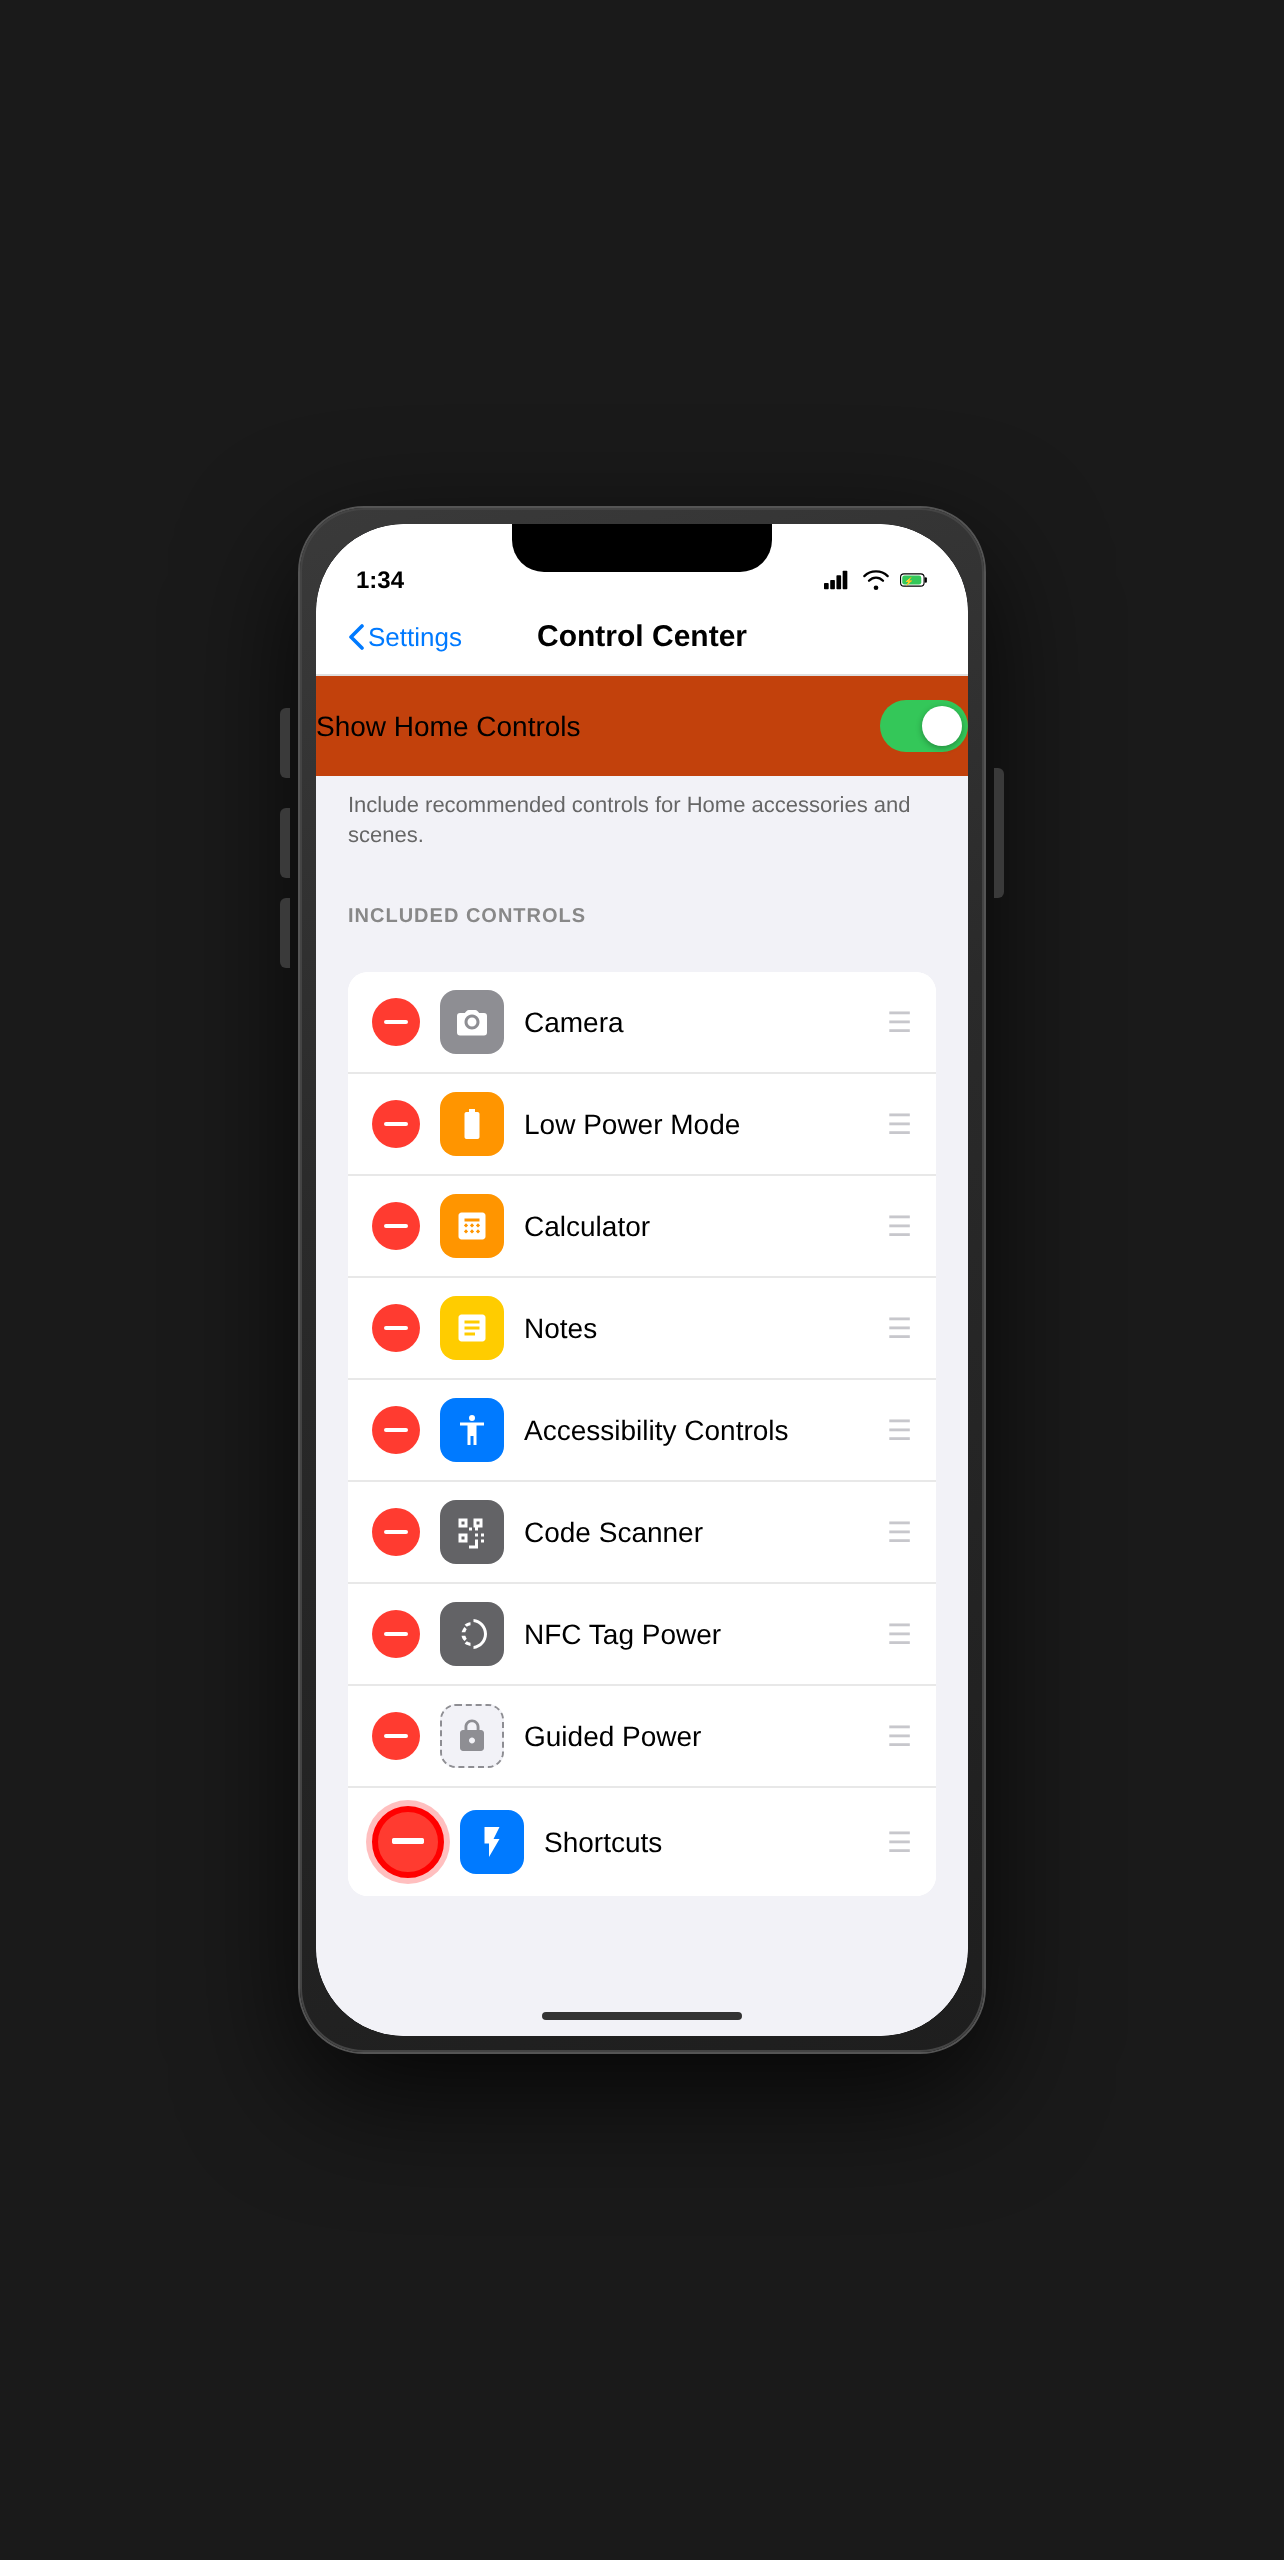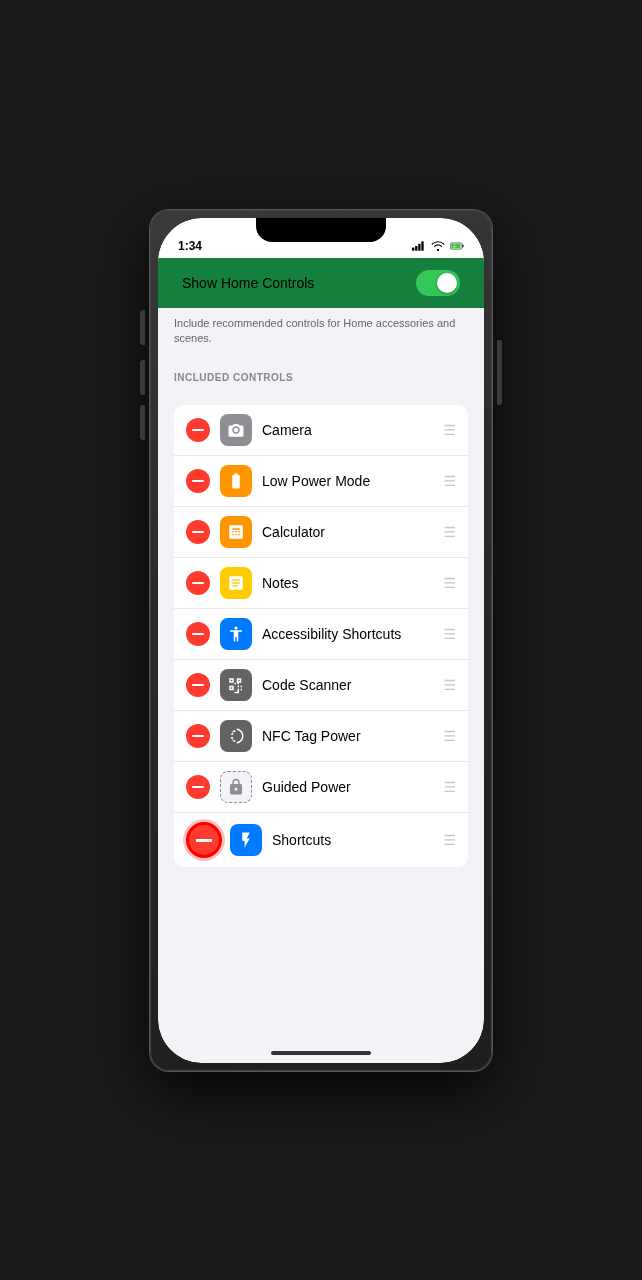--- a/index.html
+++ b/index.html
@@ -8,23 +8,23 @@
       background: #1a1a1a;
       display: flex;
       justify-content: center;
       align-items: center;
       min-height: 100vh;
       font-family: -apple-system, BlinkMacSystemFont, 'SF Pro Text', 'Helvetica Neue', sans-serif;
     }
 
     .phone-outer {
       width: 342px;
-      height: 861px;
+      height: 772px;
       background: linear-gradient(160deg, #3a3a3a 0%, #2a2a2a 40%, #1e1e1e 100%);
-      border-radius: 19px;
+      border-radius: 32px;
       padding: 8px;
       box-shadow: 0 0 0 1px #555, 0 20px 60px rgba(0,0,0,0.8), inset 0 0 0 1px #444;
       position: relative;
     }
 
     .phone-inner {
       width: 100%;
       height: 100%;
       background: #000;
       border-radius: 44px;
@@ -141,23 +141,23 @@
     .scroll-area {
       flex: 1;
       overflow-y: auto;
       background: #f2f2f7;
     }
 
     .scroll-area::-webkit-scrollbar { display: none; }
 
     
     .toggle-section {
-      background: #15803d;
+      background: #c2410c;
       margin: 0;
-      padding: 12px 24px;
+      padding: 12px 0;
       display: flex;
       align-items: center;
       justify-content: space-between;
     }
 
     .toggle-label {
       font-size: 14px;
       color: #000;
     }
 
@@ -342,20 +342,29 @@
 
           <svg viewBox="0 0 25 12">
             <rect x="0.5" y="0.5" width="21" height="11" rx="3" stroke="#000" stroke-width="1" fill="none"></rect>
             <rect x="22" y="3.5" width="2" height="5" rx="1" fill="#000"></rect>
             <rect x="2" y="2" width="17" height="8" rx="2" fill="#34c759"></rect>
             <text x="4" y="10" font-size="7" fill="#fff" font-weight="bold">⚡</text>
           </svg>
         </div>
       </div>
 
+      <div class="nav-bar">
+        <a class="nav-back">
+          <svg width="8" height="13" viewBox="0 0 8 13">
+            <path d="M7 1L1.5 6.5L7 12" stroke="#007aff" stroke-width="1.8" fill="none" stroke-linecap="round" stroke-linejoin="round"></path>
+          </svg>
+          <span>Settings</span>
+        </a>
+        <span class="nav-title">Control Center</span>
+      </div>
 
       <div class="scroll-area">
 
         <div class="toggle-section">
           <span class="toggle-label">Show Home Controls</span>
           <div class="toggle">
             <div class="toggle-knob"></div>
           </div>
         </div>
         <div class="toggle-description">Include recommended controls for Home accessories and scenes.</div>
@@ -408,21 +417,21 @@
             <span class="drag-handle">☰</span>
           </div>
 
           <div class="list-item">
             <div class="remove-btn"></div>
             <div class="app-icon icon-blue">
               <svg viewBox="0 0 24 24" fill="white">
                   <path d="M12 2a2 2 0 1 1 0 4 2 2 0 0 1 0-4zm8 7h-5v13h-2v-6h-2v6H9V9H4V7h16v2z"></path>
                 </svg>
             </div>
-            <span class="item-label">Accessibility Shortcuts</span>
+            <span class="item-label">Accessibility Controls</span>
             <span class="drag-handle">☰</span>
           </div>
 
           <div class="list-item">
             <div class="remove-btn"></div>
             <div class="app-icon icon-gray-dark">
               <svg viewBox="0 0 24 24" fill="white">
                   <path d="M3 3h6v6H3V3zm2 2v2h2V5H5zm8-2h6v6h-6V3zm2 2v2h2V5h-2zM3 13h6v6H3v-6zm2 2v2h2v-2H5zm13-2h2v2h-2v-2zm-4 0h2v2h-2v-2zm4 4h2v2h-2v-2zm-4 0h2v6h-6v-2h4v-4zm0-8h2v2h-2V9zm-4 0h2v2h-2V9z"></path>
                 </svg>
             </div>

